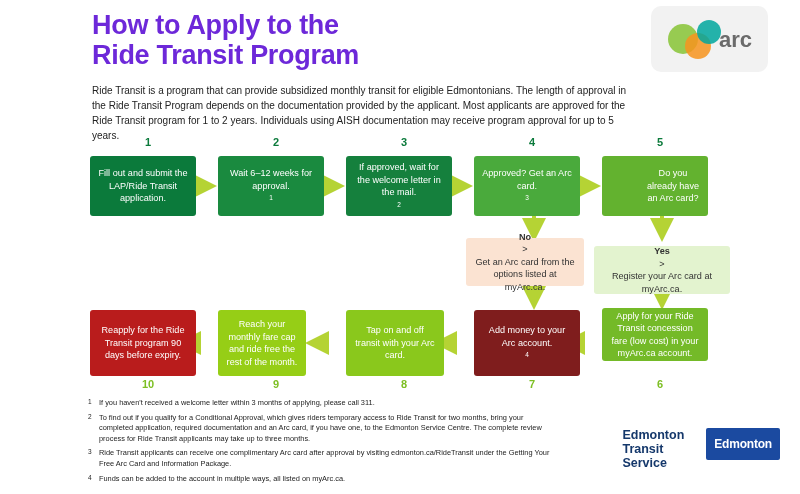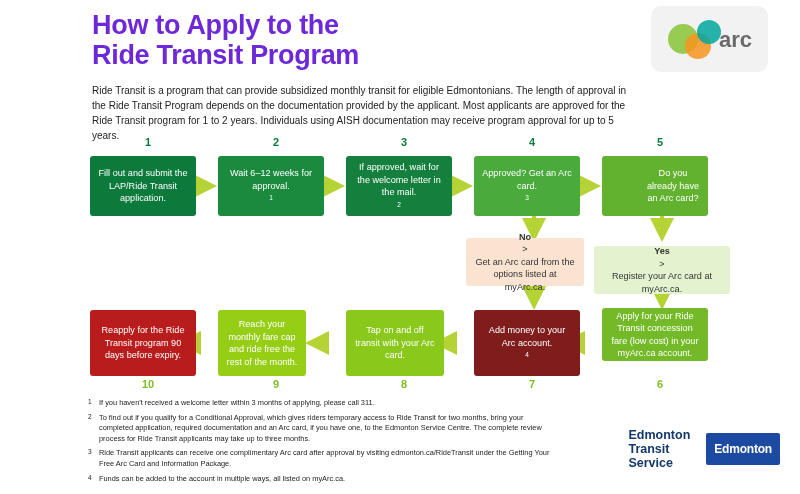--- a/index.html
+++ b/index.html
@@ -103,22 +103,22 @@
     color: #222;
   }
   .note { position: relative; padding-left: 11px; margin-bottom: 4px; }
   .note .mk { position: absolute; left: 0; top: -1px; font-size: 6.5px; }
   
   .ets {
     position: absolute;
     right: 20px;
     bottom: 24px;
     display: flex;
-    align-items: center;
-    gap: 16px;
+    align-items: flex-start;
+    gap: 22px;
   }
   .ets-text {
     font-size: 12.5px;
     line-height: 14px;
     font-weight: bold;
     color: #15386b;
     text-align: left;
   }
   .ets-badge {
     background: #1b4aa0;

